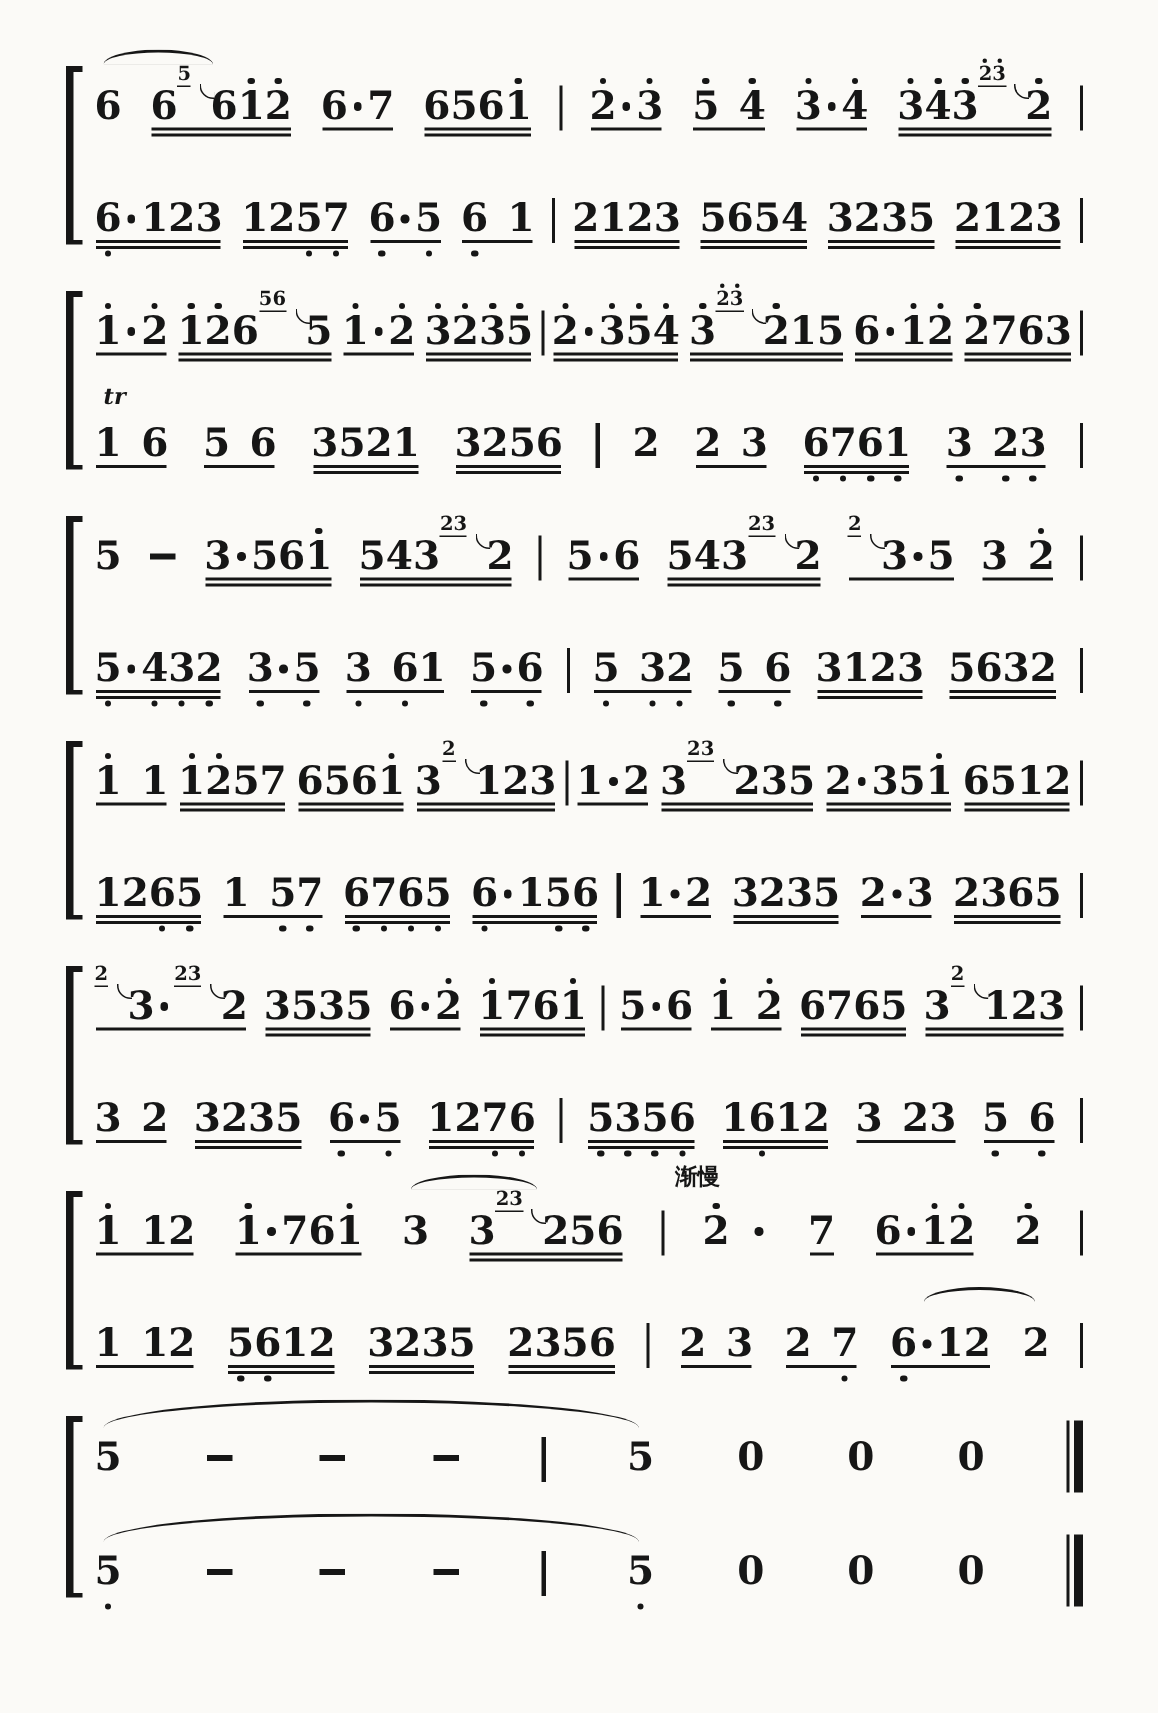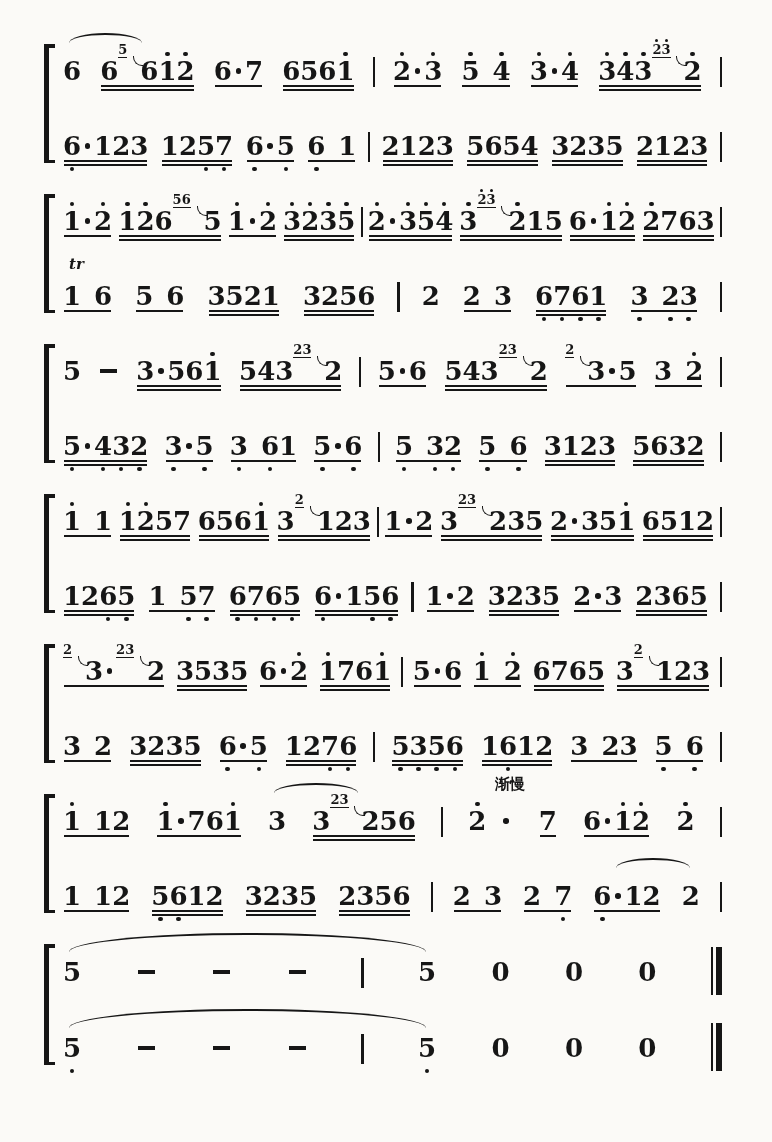--- a/index.html
+++ b/index.html
@@ -47,21 +47,21 @@
 
   .bar{ width:2.2px; height:30px; background:var(--ink); margin-bottom:9px; }
   .finalbar{ display:flex; gap:3.5px; height:48px; margin-bottom:2px; }
   .finalbar .thin{ width:2.2px; background:var(--ink); }
   .finalbar .thick{ width:5.5px; background:var(--ink); }
 
   .slur{ position:absolute; border-top:2.2px solid var(--ink);
          border-radius:50% 50% 0 0 / 100% 100% 0 0; }
   .ann{ position:absolute; white-space:nowrap; }
   .ann.trill{ font:italic 700 15px "DejaVu Serif", serif; }
-  .ann.tempo{ font:700 15px "DejaVu Sans", sans-serif;margin-left:45px; }
+  .ann.tempo{ font:700 15px "DejaVu Sans", sans-serif; }
 </style>
 </head>
 <body>
 
 <div id="score">
     <div class="system">
       <div class="bracket"></div>
       <div class="line">
         <div class="group">
           <div class="row">

